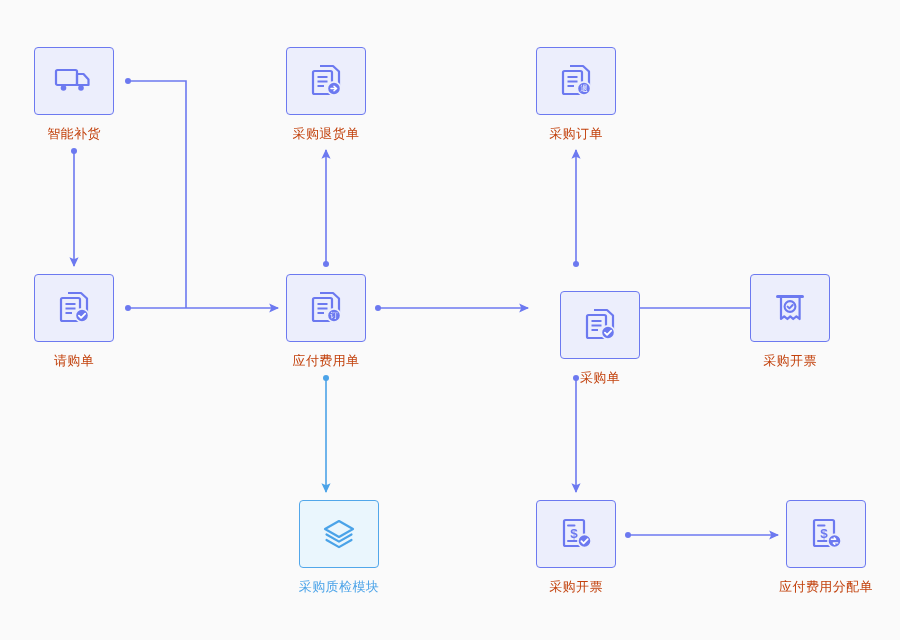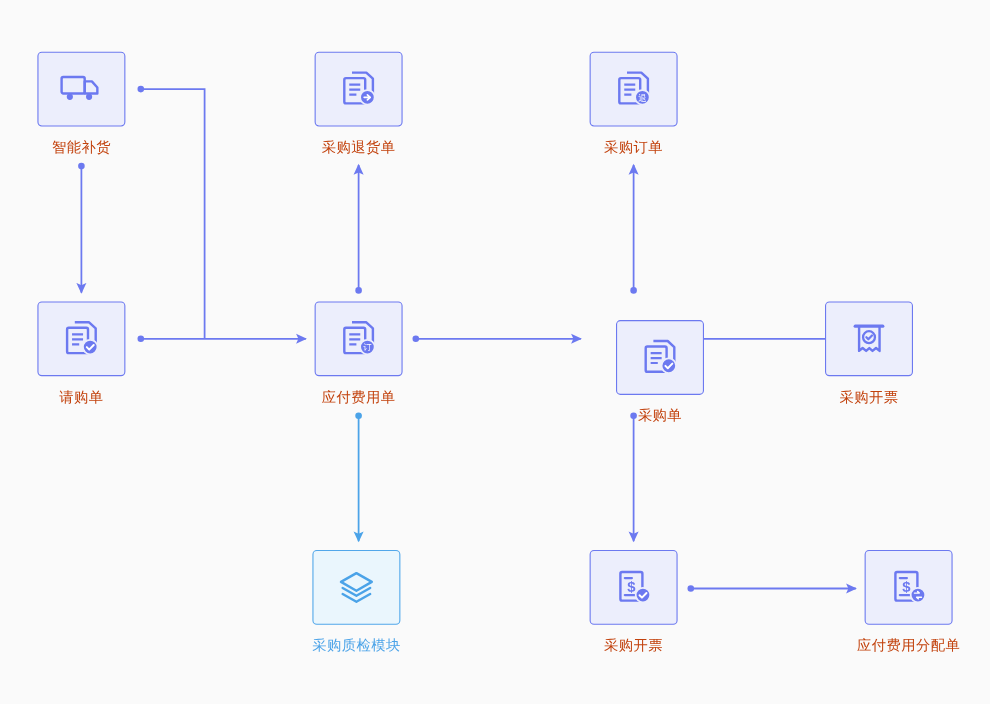--- a/index.html
+++ b/index.html
@@ -236,21 +236,21 @@
           <line x1="6.5" y1="7.5" x2="31.5" y2="7.5" stroke="#6c79f0" stroke-width="3" stroke-linecap="round"></line>
           <path d="M10 7.5 V30 l3.2 -2.6 l3.2 2.6 l2.9 -2.6 l2.9 2.6 l3.2 -2.6 l3.2 2.6 V7.5" stroke="#6c79f0" stroke-width="2.2" stroke-linejoin="round" fill="none"></path>
           <circle cx="19" cy="17.5" r="5.4" stroke="#6c79f0" stroke-width="2.1" fill="none"></circle>
           <path d="M16.6 17.6 l1.8 1.8 l3.3 -3.4" stroke="#6c79f0" stroke-width="2" stroke-linecap="round" stroke-linejoin="round" fill="none"></path>
         </svg>
       </span>
     </div>
     <div class="node-label">采购开票</div>
   </div>
 
-  <div class="node accent" style="left:284px; top:500px;">
+  <div class="node accent" style="left:299px; top:500px;">
     <div class="node-box">
       <span>
         <svg width="40" height="36" viewBox="0 0 40 36" fill="none" xmlns="http://www.w3.org/2000/svg">
           <path d="M20 5 L34 13 L20 21 L6 13 Z" stroke="#4ba3e8" stroke-width="2.2" stroke-linejoin="round" fill="none"></path>
           <path d="M7.5 18.5 L20 25.6 L32.5 18.5" stroke="#4ba3e8" stroke-width="2.2" stroke-linecap="round" stroke-linejoin="round" fill="none"></path>
           <path d="M7.5 24 L20 31.1 L32.5 24" stroke="#4ba3e8" stroke-width="2.2" stroke-linecap="round" stroke-linejoin="round" fill="none"></path>
         </svg>
       </span>
     </div>
     <div class="node-label">采购质检模块</div>

